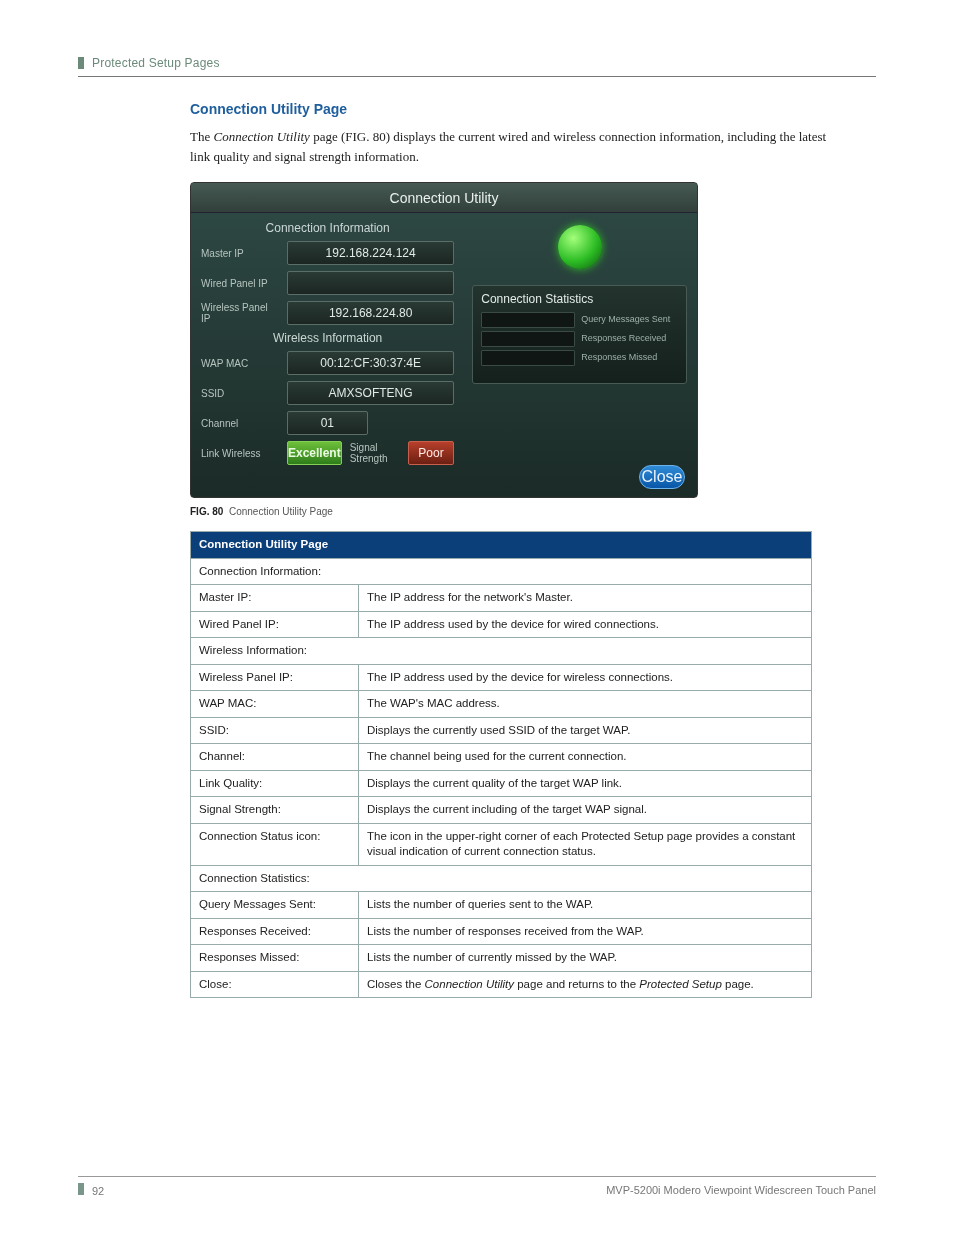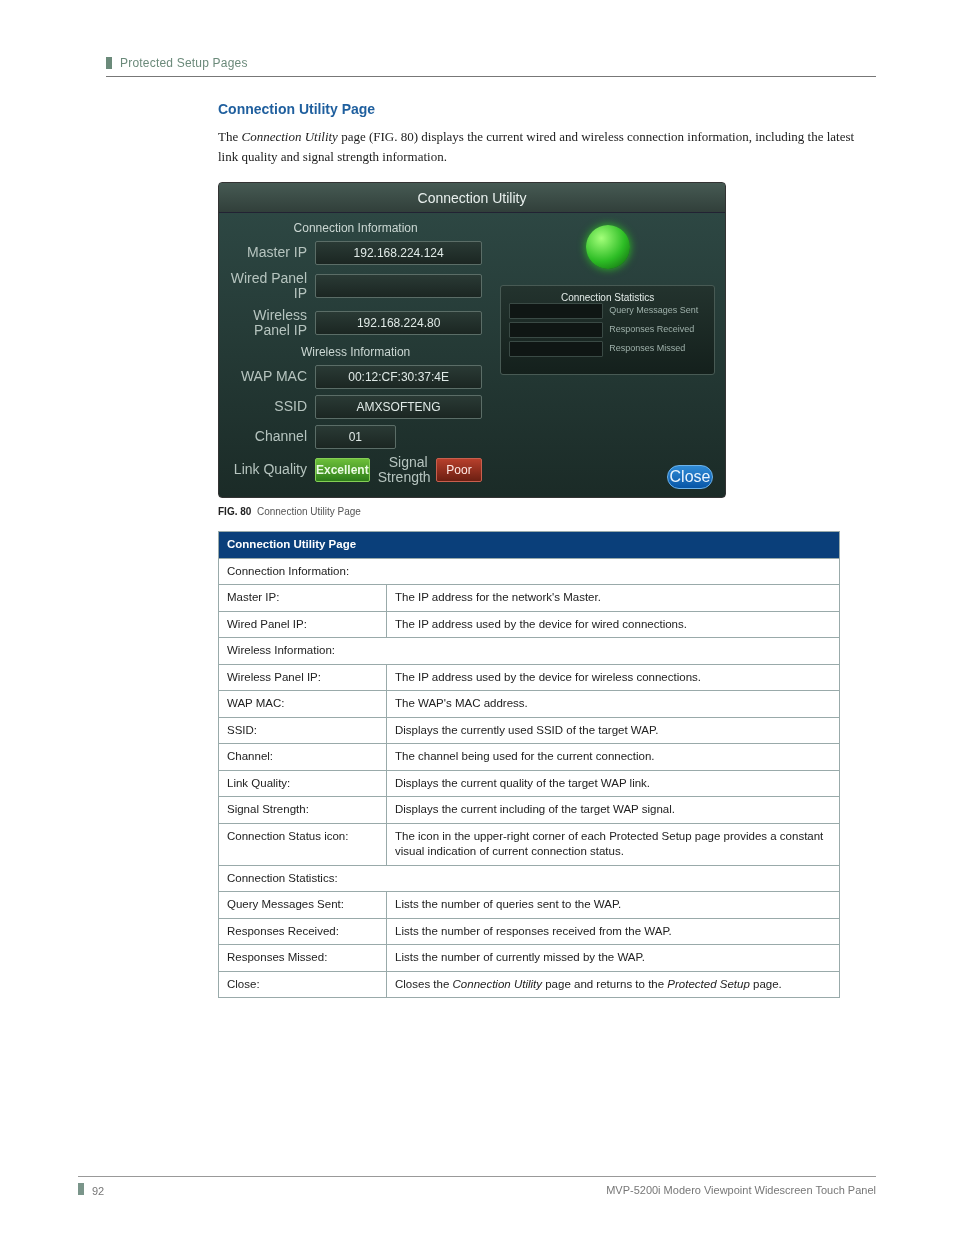--- a/index.html
+++ b/index.html
@@ -1,40 +1,40 @@
 <!DOCTYPE html>
 <html><head>
 <meta charset="utf-8">
 <style>
   * { box-sizing: border-box; margin: 0; padding: 0; }
   html, body { width: 954px; background: #fff; font-family: Arial, Helvetica, sans-serif; color: #222; }
-  .page { width: 954px; min-height: 1235px; position: relative; padding: 56px 78px 40px 106px; }
+  .page { width: 954px; min-height: 1235px; position: relative; padding: 56px 78px 40px 78px; }
   .header-bar { display: flex; align-items: center; font-size: 12px; color: #6b8a7a; letter-spacing: .2px; margin-bottom: 6px; }
   .header-bar .mark { width: 6px; height: 12px; background: #6b8a7a; margin-right: 8px; }
   .rule { border: none; border-top: 1px solid #777; margin-bottom: 24px; }
   .content { margin-left: 112px; max-width: 640px; }
   .section-heading { color: #1f5f9e; font-weight: bold; font-size: 14px; margin-bottom: 10px; }
   .intro { font-size: 13px; line-height: 1.5; margin-bottom: 16px; font-family: "Times New Roman", serif; }
   .intro em { font-style: italic; }
   .screenshot-wrap { margin-bottom: 6px; }
   .shot { width: 508px; height: 316px; background: linear-gradient(#2f4a46, #1b2b27); border: 1px solid #333; border-radius: 4px; color: #dbe7e4; font-size: 11px; position: relative; overflow: hidden; }
   .titlebar { height: 30px; background: linear-gradient(#465a53, #313f3a); text-align: center; line-height: 30px; font-size: 14px; color: #e9f0ee; border-bottom: 1px solid #223; }
   .shot-body { display: flex; height: calc(100% - 30px); }
   .left-pane { width: 54%; padding: 8px 10px 10px 10px; }
   .right-pane { width: 46%; padding: 8px 10px 10px 8px; position: relative; }
   .sub-heading { color: #cbd7d3; font-size: 12px; text-align: center; margin-bottom: 6px; }
   .row { display: flex; align-items: center; gap: 8px; margin-bottom: 6px; }
-  .lbl { width: 78px; text-align: right; font-size: 14px; color: #b6c4bf; line-height: 1.1; }
+  .lbl { width: 78px; font-size: 10px; color: #b6c4bf; line-height: 1.1; }
   .field { flex: 1; height: 24px; background: linear-gradient(#2a3a35, #1b2622); border: 1px solid #5b6d67; border-radius: 2px; display: flex; align-items: center; justify-content: center; font-size: 12px; color: #e0eae7; }
   .mini { width: 66px; }
   .chip-green { background: linear-gradient(#6dbf3a, #2e7e1a); color: #eafbe3; border: 1px solid #84cf55; font-weight: bold; }
   .chip-red { background: linear-gradient(#b73f2b, #6c1f12); color: #ffe9e4; border: 1px solid #c85f4e; font-weight: normal; }
   .status-sphere { width: 44px; height: 44px; border-radius: 50%; background: radial-gradient(circle at 35% 30%, #a3ff7a, #2dbd25 55%, #0c5a0c 100%); box-shadow: 0 0 8px #2dbd25; margin: 4px auto 16px auto; }
   .status-panel { background: linear-gradient(#23332e, #14201c); border: 1px solid #485a54; border-radius: 3px; padding: 6px 8px 14px 8px; }
-  .status-panel .hdr { text-align: center; font-size: 10px; color: #e3ebe8; margin-bottom: 0; }
+  .status-panel .hdr { font-size: 12px; color: #e3ebe8; margin-bottom: 6px; }
   .stat-row { display: flex; align-items: center; gap: 6px; margin-bottom: 3px; }
   .bar { width: 94px; height: 16px; background: #0f1614; border: 1px solid #3a4a45; border-radius: 1px; }
   .stat-txt { font-size: 9px; color: #9eb0aa; line-height: 1.1; }
   .close-btn { position: absolute; right: 12px; bottom: 8px; width: 46px; height: 24px; background: linear-gradient(#308bd6, #0856a7); border: 1px solid #6bb3ec; border-radius: 12px; color: #eaf4fe; display: flex; align-items: center; justify-content: center; font-size: 16px; }
   .figcap { font-size: 10px; margin: 8px 0 14px 0; }
   .figcap b { font-weight: bold; }
   .figcap span { color: #555; }
   
   .desc-table { width: 622px; border-collapse: collapse; font-size: 11.5px; }
   .desc-head td { background: #0a3f7a; color: #fff; font-weight: bold; padding: 6px 8px; border: 1px solid #9aa; }
@@ -88,21 +88,21 @@
             <div class="row">
               <div class="lbl">SSID</div>
               <div class="field">AMXSOFTENG</div>
             </div>
             <div class="row">
               <div class="lbl">Channel</div>
               <div class="field mini">01</div>
               <div style="flex:1"></div>
             </div>
             <div class="row">
-              <div class="lbl">Link Quality</div>
+              <div class="lbl">Link Wireless</div>
               <div class="field mini chip-green">Excellent</div>
               <div class="lbl" style="width:50px">Signal Strength</div>
               <div class="field mini chip-red">Poor</div>
             </div>
           </div>
           <div class="right-pane">
             <div class="status-sphere"></div>
             <div class="status-panel">
               <div class="hdr">Connection Statistics</div>
               <div class="stat-row">

